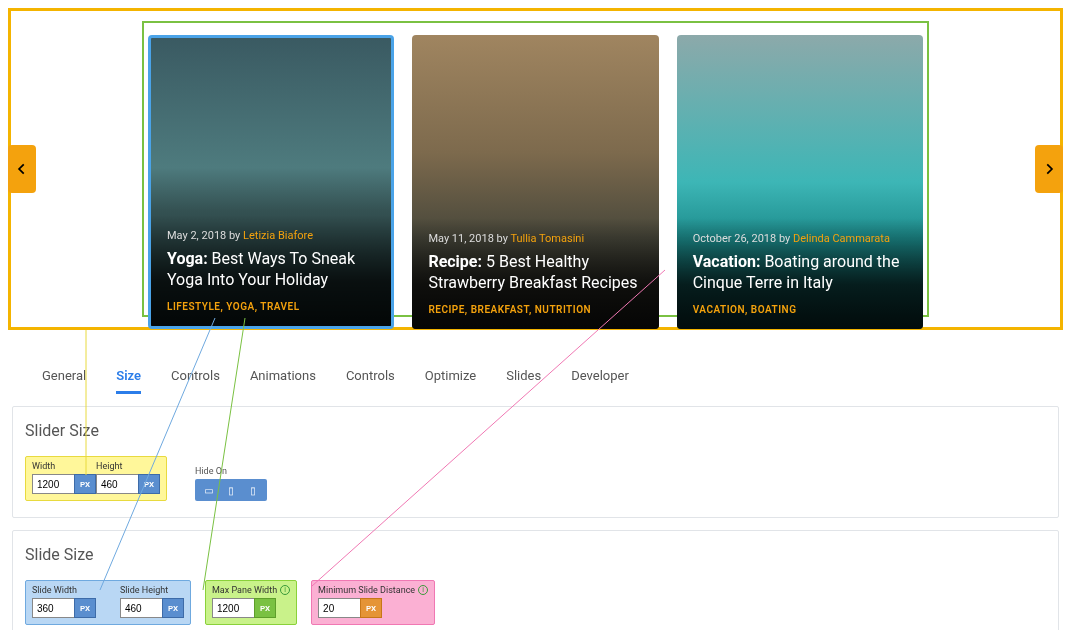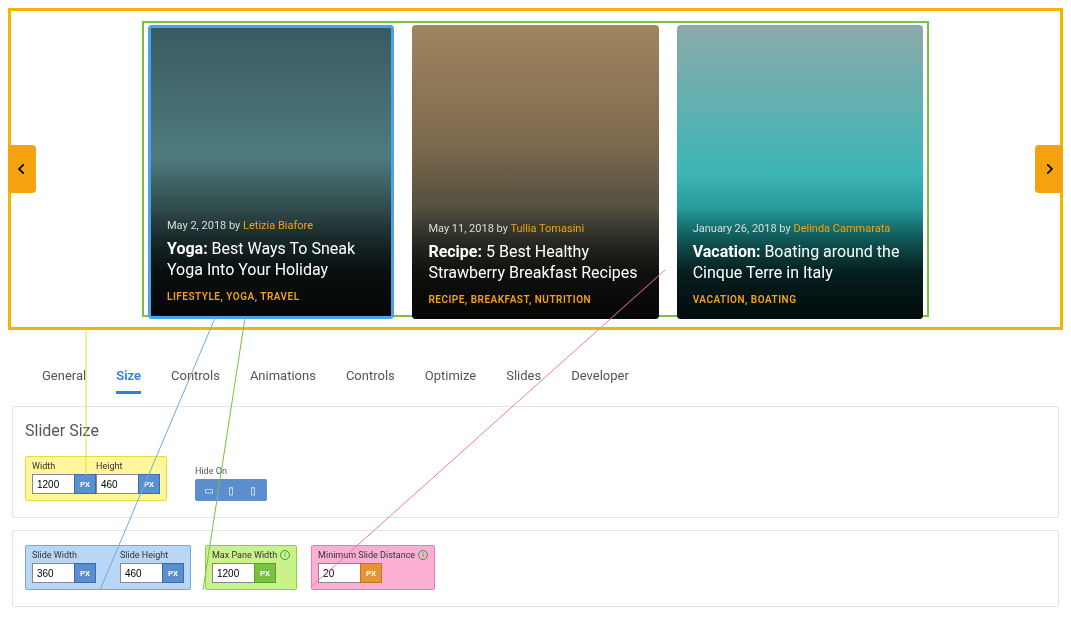--- a/index.html
+++ b/index.html
@@ -33,21 +33,21 @@
   
   .pane {
     position: absolute;
     left: 131px;
     right: 131px;
     top: 10px;
     bottom: 10px;
     border: 2px solid #7ac142;
     display: flex;
     gap: 18px;
-    padding: 2px 4px;
+    padding: 12px 4px;
     justify-content: flex-start;
   }
 
   .card {
     position: relative;
     width: 250px;
     height: 294px;
     border-radius: 4px;
     overflow: hidden;
     display: flex;
@@ -177,21 +177,21 @@
         <div class="title">
           <span class="bold">Recipe:</span><span> 5 Best Healthy Strawberry Breakfast Recipes</span>
         </div>
         <div class="cats">RECIPE, BREAKFAST, NUTRITION</div>
       </div>
     </div>
 
     <div class="card card2">
       <div class="card-overlay">
         <div class="meta">
-          <span>January 26, 2018</span>
+          <span>October 26, 2018</span>
           <span>by</span>
           <span class="author">Delinda Cammarata</span>
         </div>
         <div class="title">
           <span class="bold">Vacation:</span><span> Boating around the Cinque Terre in Italy</span>
         </div>
         <div class="cats">VACATION, BOATING</div>
       </div>
     </div>
 
@@ -234,20 +234,21 @@
       <div class="dev-icons">
         <span>▭</span>
         <span>▯</span>
         <span>▯</span>
       </div>
     </div>
   </div>
 </div>
 
 <div class="panel">
+  <h3>Slide Size</h3>
   <div class="fg-row">
 
     <div class="field-group hl-blue">
       <div class="f">
         <div class="flabel">Slide Width</div>
         <div class="fcontrol">
           <input value="360" style="">
           <div class="unit">PX</div>
         </div>
       </div>

